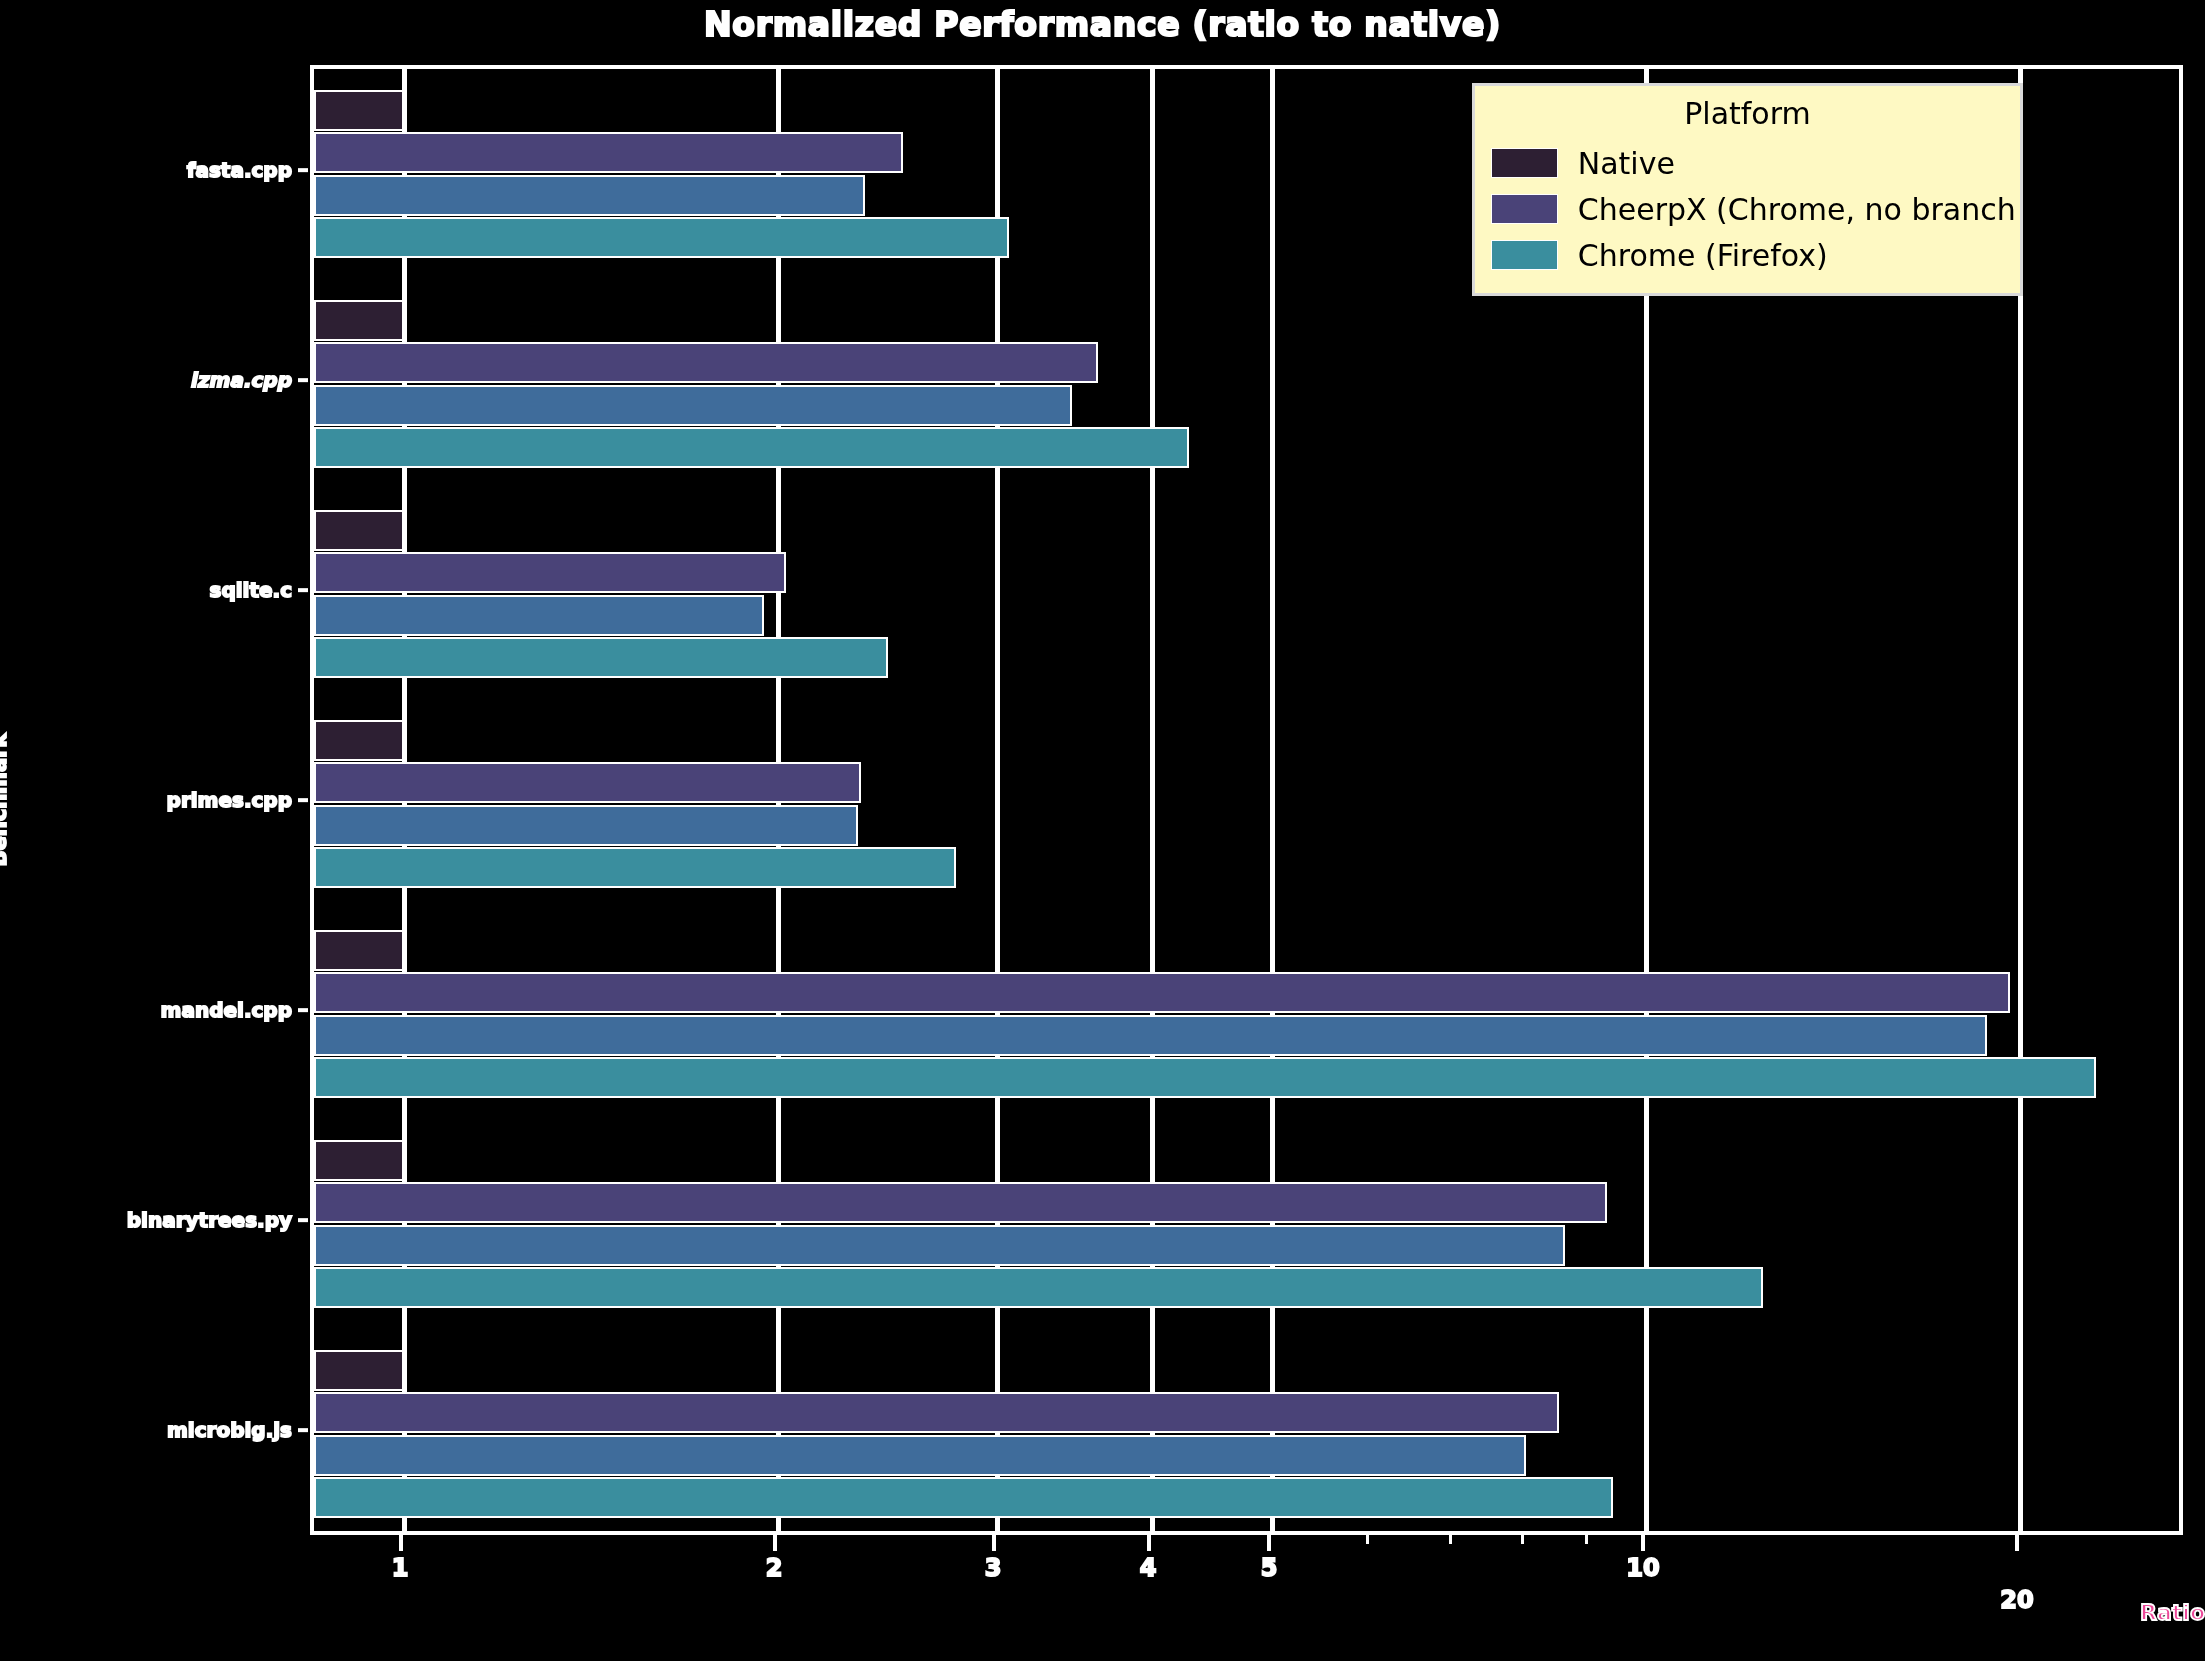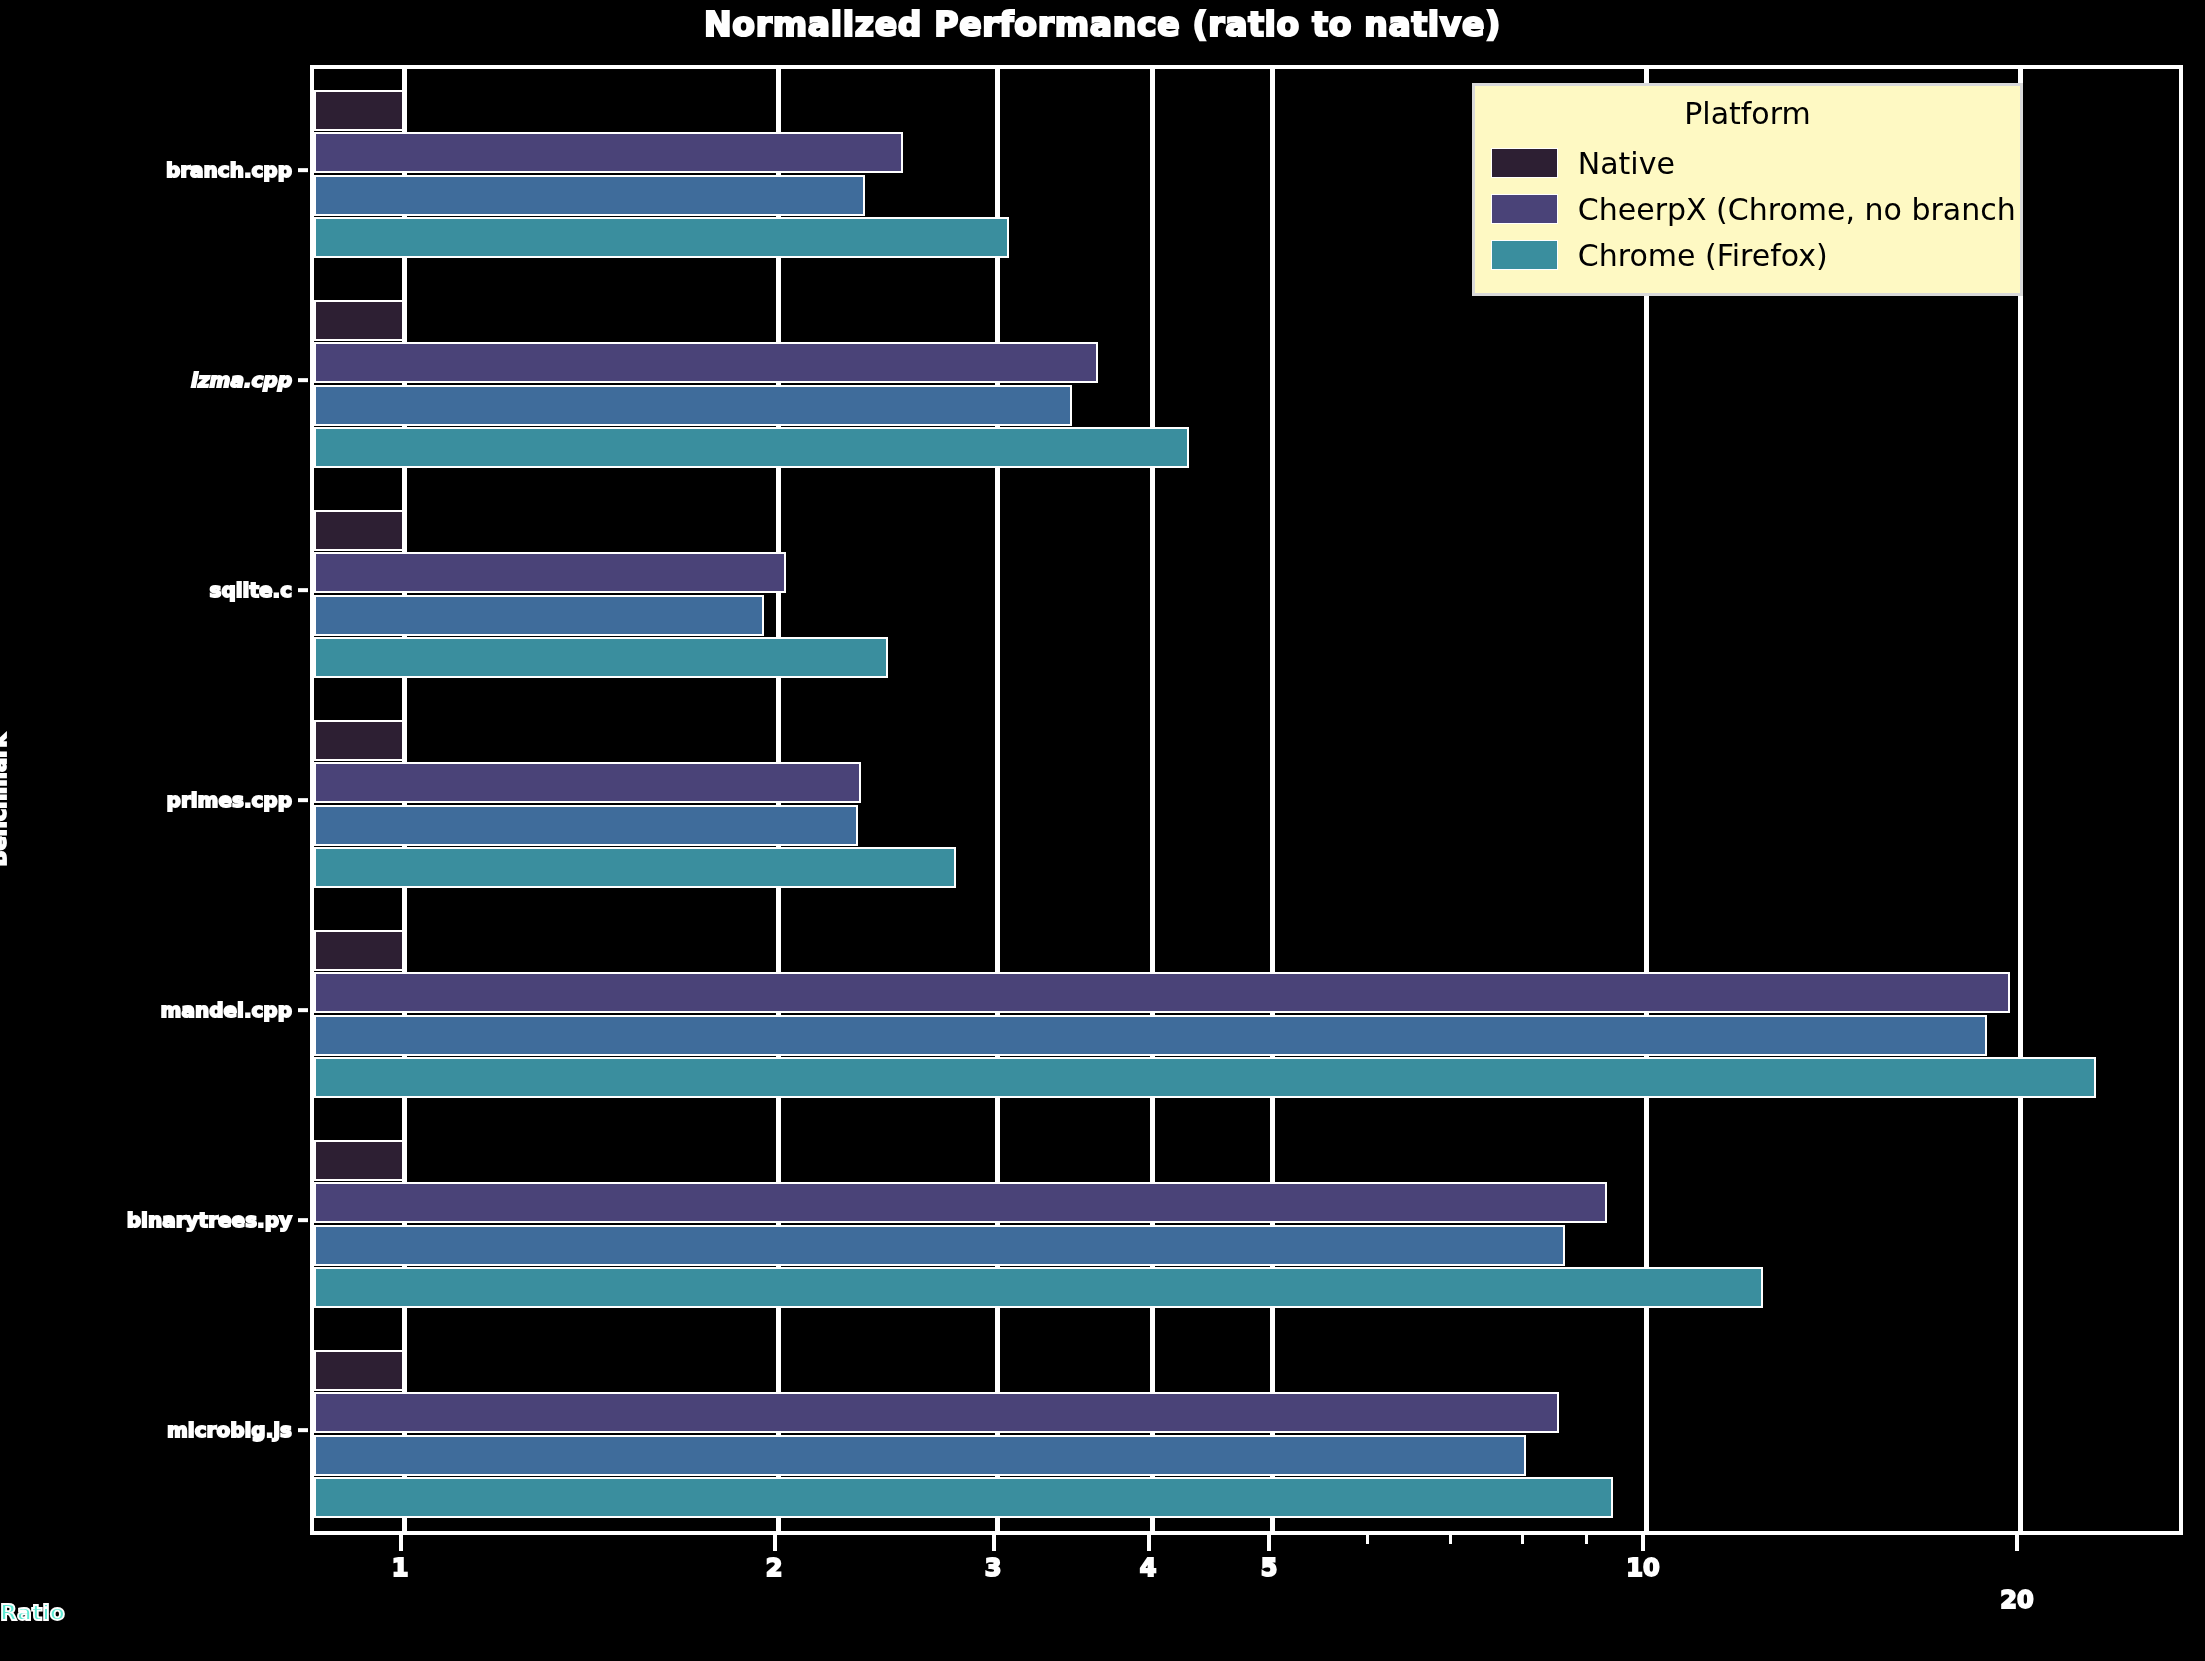--- a/index.html
+++ b/index.html
@@ -31,22 +31,22 @@
   #y-axis-title{position:absolute;left:-13.4px;top:800px;color:#ffffff;
      font-size:21px;font-weight:bold;transform:rotate(-90deg) translateX(-50%);
      transform-origin:left top;white-space:nowrap;-webkit-text-stroke:1.8px #fff;}
 
   
   #xticks{position:absolute;left:0;top:1535px;width:2205px;height:82px;}
   .xtick{position:absolute;top:0;width:3.7px;height:16.4px;background:#ffffff;}
   .xtick.minor{height:9px;width:3px;}
   .xlab{position:absolute;top:19.4px;color:#ffffff;font-size:24px;font-weight:bold;
       transform:translateX(-50%);white-space:nowrap;-webkit-text-stroke:1.9px #fff;}
-  #x-axis-title{position:absolute;left:0;top:1600px;width:2205px;text-align:left;
-      color:#5eead4;font-size:22px;font-weight:bold;-webkit-text-stroke:1.8px #fff;}
+  #x-axis-title{position:absolute;left:0;top:1600px;width:2205px;text-align:right;
+      color:#ec4899;font-size:22px;font-weight:bold;-webkit-text-stroke:1.8px #fff;}
 
   
   #legend{position:absolute;left:1472px;top:83px;width:551px;
      background:#fef9c3;border:3px solid #d9d9d9;box-sizing:border-box;
      padding:10.4px 16.4px 15px 16.4px;}
   #legend-title{text-align:center;color:#000;font-size:30px;margin-bottom:9px;}
   .legend-row{display:flex;align-items:center;height:46px;}
   .legend-swatch{width:65px;height:28px;border:1.5px solid #ffffff;flex:0 0 auto;}
   .legend-label{margin-left:19.4px;color:#000;font-size:30px;white-space:nowrap;}
 </style>
@@ -148,21 +148,21 @@
           <div class="bar" title="microbig.js — CheerpX (Chrome, with branch hints): 8" style="width: 1212px; background: rgb(63, 108, 155);"></div>
         </div>
         <div class="bar-row" style="top: 1408px;">
           <div class="bar" title="microbig.js — CheerpX (Firefox): 9.4" style="width: 1299px; background: rgb(58, 142, 158);"></div>
         </div>
       </div>
   </div>
 
   <div id="ylabels">
       <div class="ytick" style="left: 298px; top: 105px;"></div>
-      <div class="ylab" style="top: 105px; right: 1913px;">branch.cpp</div>
+      <div class="ylab" style="top: 105px; right: 1913px;">fasta.cpp</div>
       <div class="ytick" style="left: 298px; top: 315px;"></div>
       <div class="ylab" style="top: 315px; right: 1913px; font-style: italic;">lzma.cpp</div>
       <div class="ytick" style="left: 298px; top: 525px;"></div>
       <div class="ylab" style="top: 525px; right: 1913px;">sqlite.c</div>
       <div class="ytick" style="left: 298px; top: 735px;"></div>
       <div class="ylab" style="top: 735px; right: 1913px;">primes.cpp</div>
       <div class="ytick" style="left: 298px; top: 945px;"></div>
       <div class="ylab" style="top: 945px; right: 1913px;">mandel.cpp</div>
       <div class="ytick" style="left: 298px; top: 1155px;"></div>
       <div class="ylab" style="top: 1155px; right: 1913px;">binarytrees.py</div>

